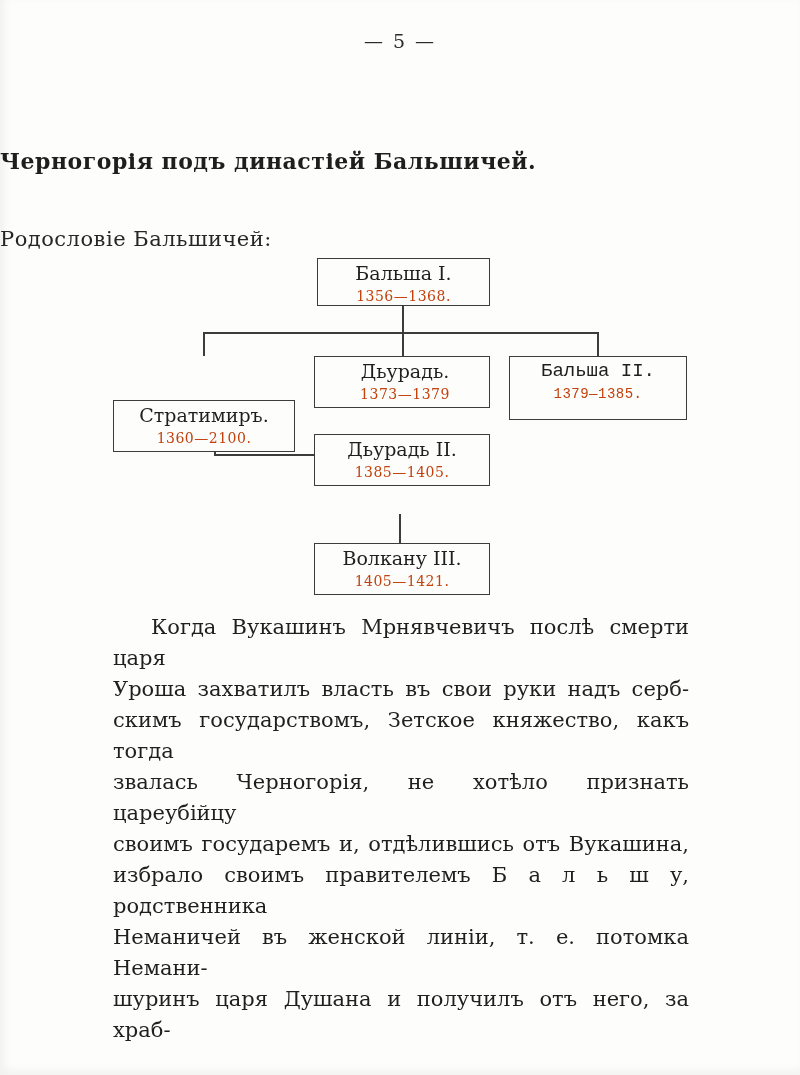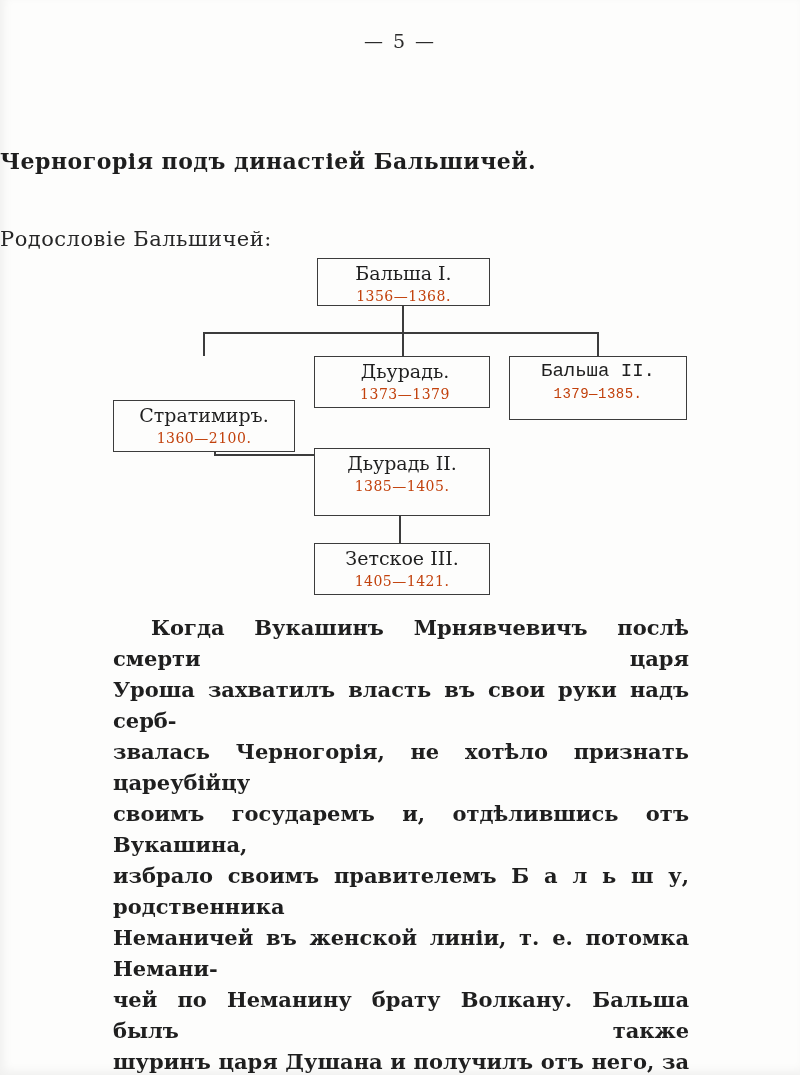--- a/index.html
+++ b/index.html
@@ -39,41 +39,40 @@
   .tname{font-size:19px;line-height:23px;color:#1f1f1f;}
   .tyears{font-size:14px;line-height:22px;color:#c2410c;letter-spacing:0.5px;}
   .line{position:absolute;background:#3c3c3c;}
   .line.v{width:2px;}
   .line.h{height:2px;}
   
   .n-root{left:317px;top:258px;width:173px;height:48px;}
   .n-c0{left:113px;top:356px;width:182px;height:52px;margin-top:44px;}
   .n-c1{left:314px;top:356px;width:176px;height:52px;padding-left:6px;}
   .n-c2{left:509px;top:356px;width:178px;height:64px;font-family:Liberation Mono, monospace;}
-  .n-g3{left:314px;top:448px;width:176px;height:68px;}
+  .n-g3{left:314px;top:434px;width:176px;height:52px;}
   .n-g4{left:314px;top:543px;width:176px;height:52px;}
   
   .l-root-v{left:402px;top:306px;height:27px;}
   .l-main-h{left:203px;top:332px;width:396px;}
   .l-stub-l{left:203px;top:332px;height:24px;}
   .l-stub-m{left:402px;top:332px;height:24px;}
   .l-stub-r{left:597px;top:332px;height:24px;}
   .l-a-down{left:214px;top:408px;height:48px;}
   .l-elbow-h{left:214px;top:454px;width:187px;}
   .l-elbow-v{left:399px;top:454px;height:8px;}
   .l-g3-g4{left:399px;top:514px;height:29px;}
   
   .body-text{
     position:absolute;top:612px;left:113px;width:576px;
     font-size:21px;color:#1f1f1f;
   }
   .tl{
     line-height:31px;
     white-space:nowrap;
-    font-weight:bold;
   }
   .tl.just{
     white-space:normal;
     text-align:justify;
     text-align-last:justify;
   }
   .tl.indent{text-indent:38px;}
 </style>
 </head>
 <body>
@@ -117,31 +116,31 @@
       <div class="tname">Бальша II.</div>
       <div class="tyears">1379—1385.</div>
     </div>
 
     <div class="tbox n-g3">
       <div class="tname">Дьурадь II.</div>
       <div class="tyears">1385—1405.</div>
     </div>
 
     <div class="tbox n-g4">
-      <div class="tname">Зетское III.</div>
+      <div class="tname">Волкану III.</div>
       <div class="tyears">1405—1421.</div>
     </div>
 
   </div>
 
   <div class="body-text">
     <div class="tl just indent">Когда Вукашинъ Мрнявчевичъ послѣ смерти царя</div>
     <div class="tl just">Уроша захватилъ власть въ свои руки надъ серб-</div>
+    <div class="tl just">скимъ государствомъ, Зетское княжество, какъ тогда</div>
     <div class="tl just">звалась Черногорія, не хотѣло признать цареубійцу</div>
     <div class="tl just">своимъ государемъ и, отдѣлившись отъ Вукашина,</div>
     <div class="tl just">избрало своимъ правителемъ Б а л ь ш у, родственника</div>
     <div class="tl just">Неманичей въ женской линіи, т. е. потомка Немани-</div>
-    <div class="tl just">чей по Неманину брату Волкану. Бальша былъ также</div>
     <div class="tl just">шуринъ царя Душана и получилъ отъ него, за храб-</div>
 
   </div>
 
 </div>
 
 </body></html>

